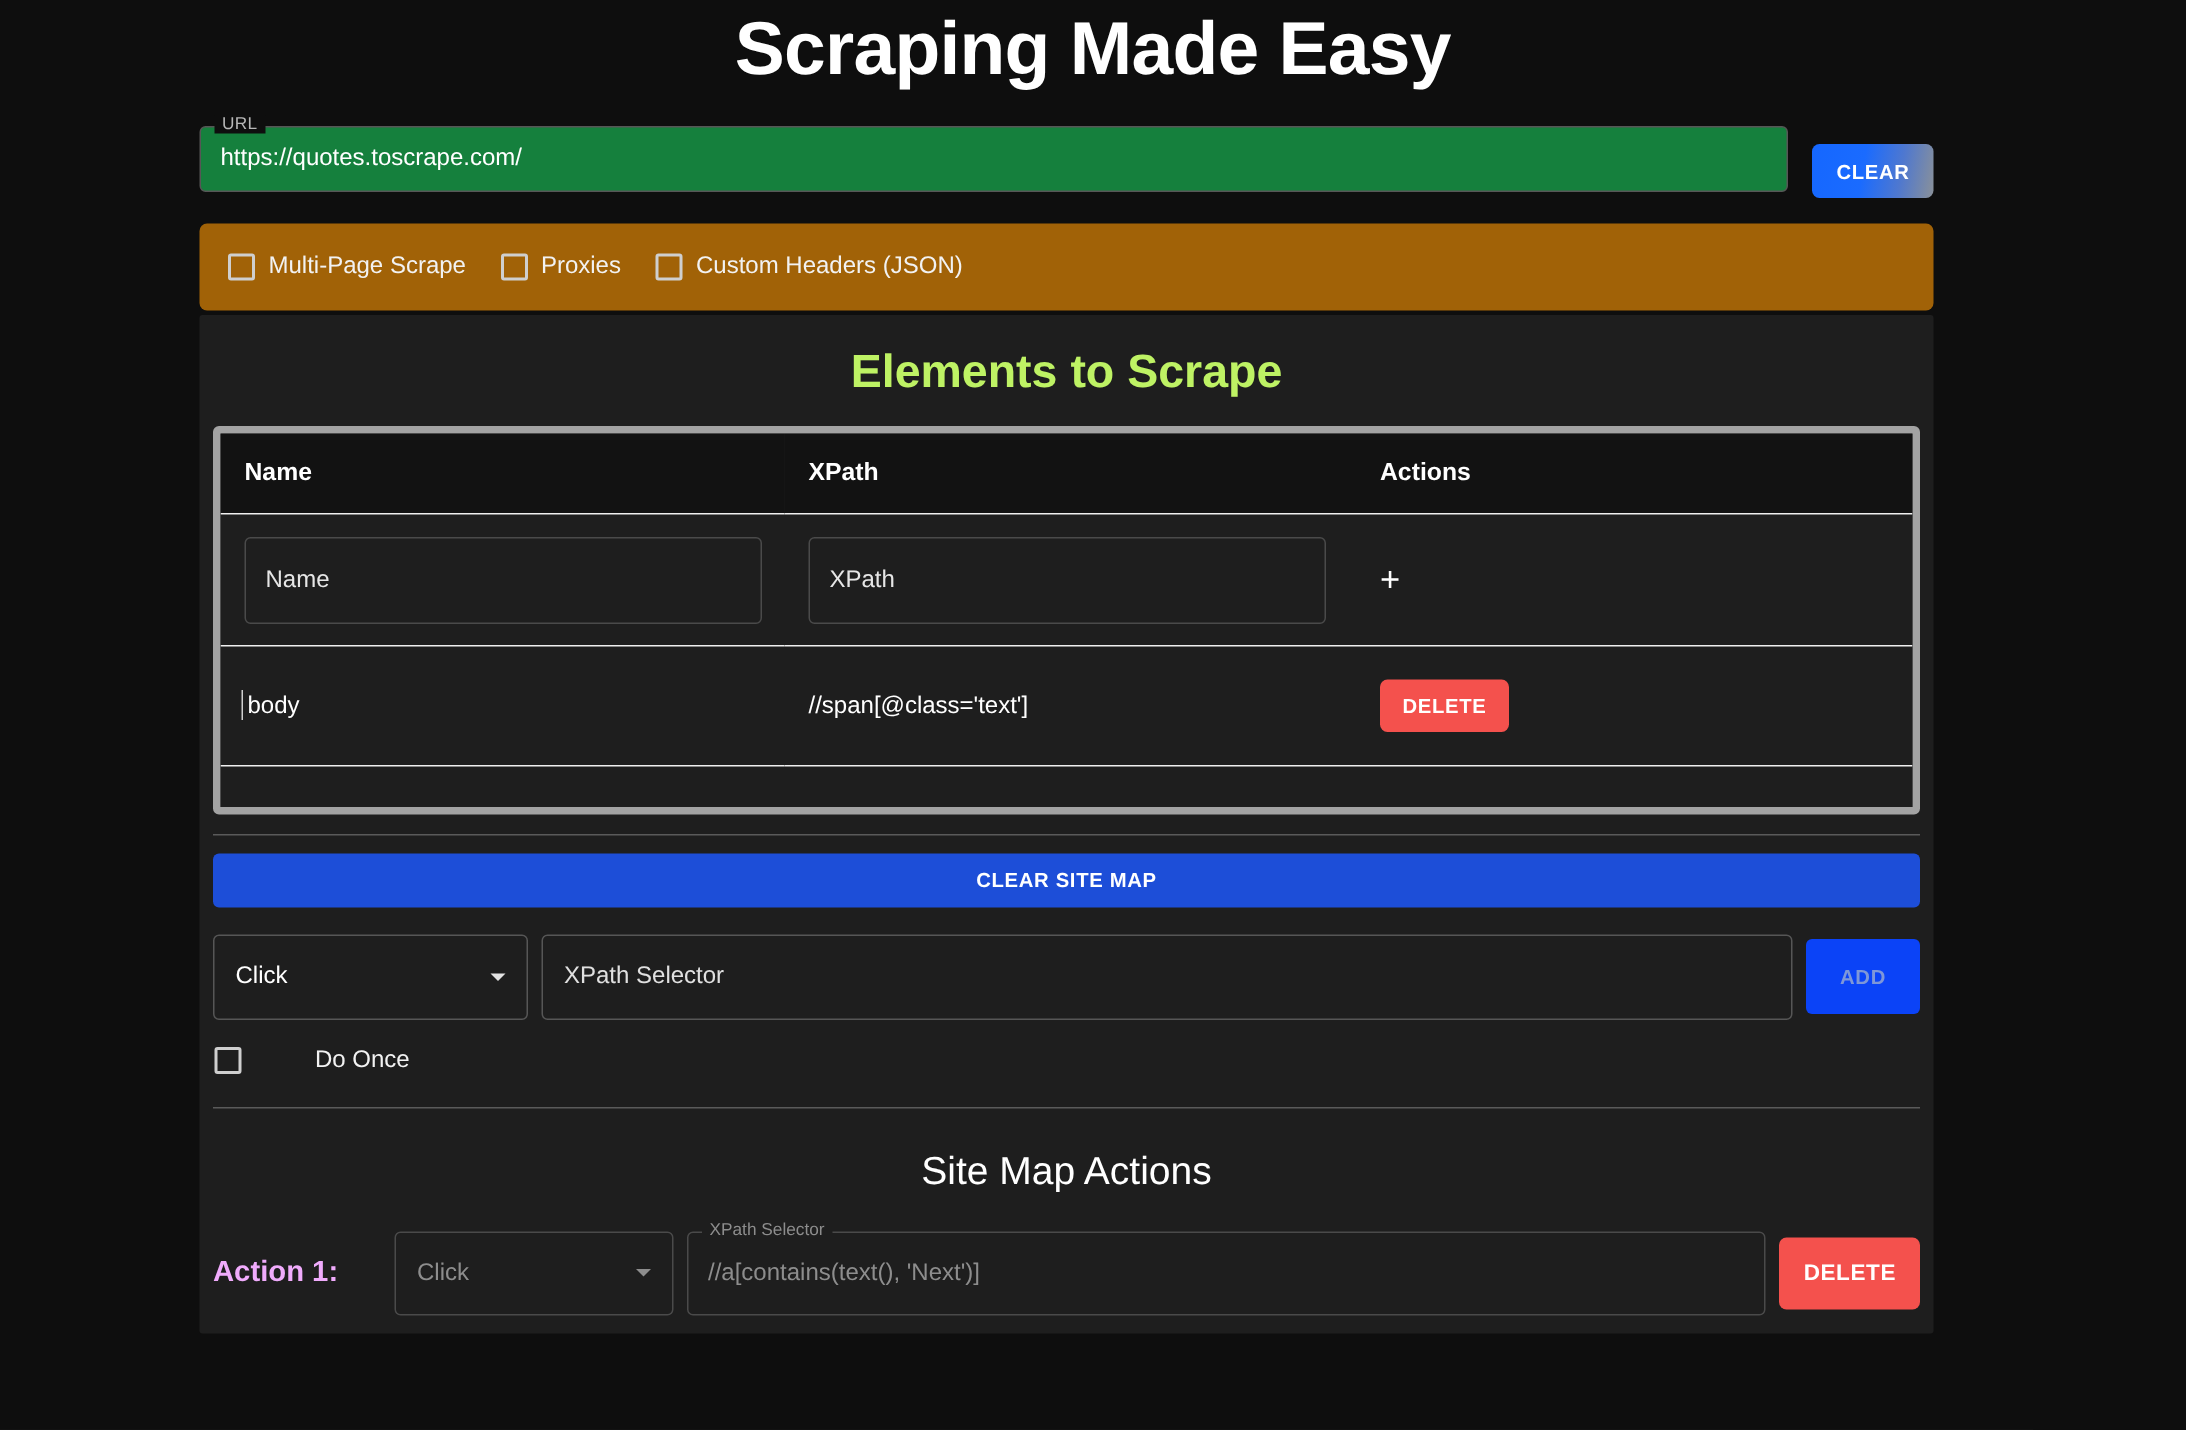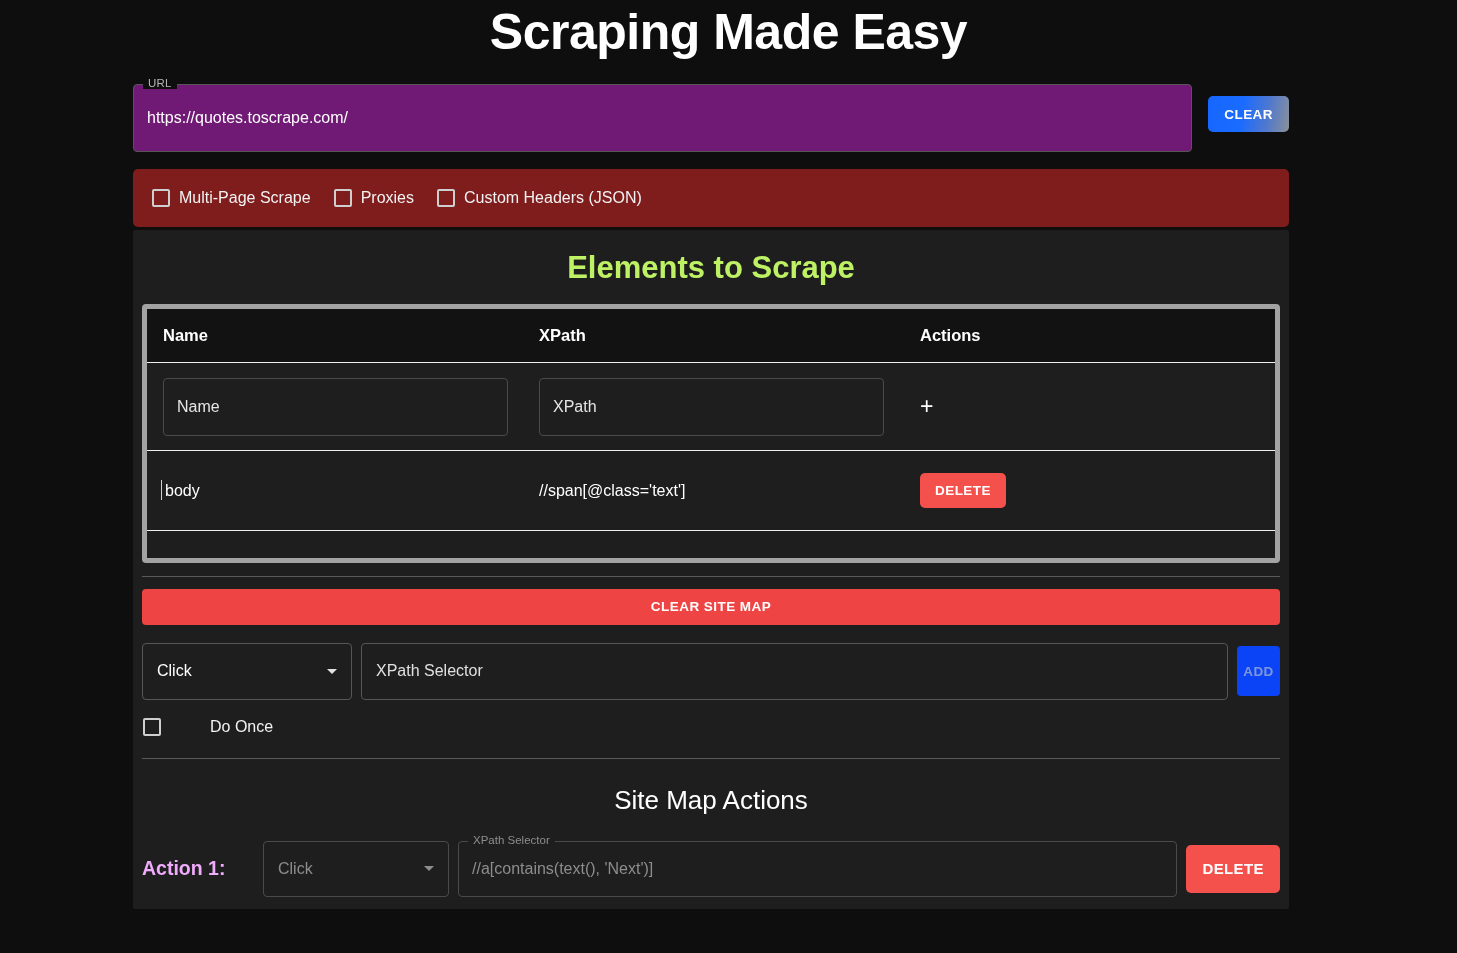--- a/index.html
+++ b/index.html
@@ -27,24 +27,24 @@
   
   .url-row {
     display: flex;
     align-items: flex-start;
     margin: 22px 168px 0 133px;
     gap: 16px;
   }
   .tf-outlined {
     position: relative;
     flex: 1;
-    height: 68px;
+    height: 44px;
     border: 1px solid #565656;
     border-radius: 4px;
-    background: #701a75;
+    background: #15803d;
     display: flex;
     align-items: center;
     padding: 0 13px;
   }
   .tf-outlined > .tf-legend {
     position: absolute;
     top: -8px;
     left: 9px;
     padding: 0 5px;
     background: #0e0e0e;
@@ -70,21 +70,21 @@
     font-size: 13.5px;
     font-weight: bold;
     letter-spacing: 0.45px;
     cursor: pointer;
     font-family: "Liberation Sans", sans-serif;
   }
 
   
   .options-card {
     margin: 17px 168px 0 133px;
-    background: #7f1d1d;
+    background: #a16207;
     border-radius: 5px;
     height: 58px;
     display: flex;
     align-items: center;
     padding: 0 10px;
   }
   .cbox-group { display: flex; align-items: center; margin-right: 14px; }
   .cbox {
     width: 18px; height: 18px;
     border: 2px solid #cfcfcf;
@@ -193,21 +193,21 @@
     background: #5a5a5a;
     margin: 13px 9px 0 9px;
   }
   .btn-clear {
     display: block;
     width: calc(100% - 18px);
     margin: 12px 9px 0 9px;
     height: 36px;
     border: none;
     border-radius: 4px;
-    background: #ef4444;
+    background: #1d4ed8;
     color: #ffffff;
     font-size: 13.5px;
     font-weight: bold;
     letter-spacing: 0.45px;
     cursor: pointer;
     font-family: "Liberation Sans", sans-serif;
   }
 
   
   .builder-row {
@@ -243,21 +243,21 @@
     border: 1px solid #565656;
     border-radius: 4px;
     background: #1e1e1e;
     color: #ffffff;
     font-size: 16px;
     padding: 0 14px;
     font-family: "Liberation Sans", sans-serif;
   }
   .xpath-input::placeholder { color: #e0e0e0; opacity: 1; }
   .btn-add {
-    width: 43px;
+    width: 76px;
     border: none;
     border-radius: 4px;
     background: #0b43f7;
     color: #7e97d8;
     font-size: 13.5px;
     font-weight: bold;
     letter-spacing: 0.45px;
     align-self: center;
     height: 50px;
     cursor: default;

